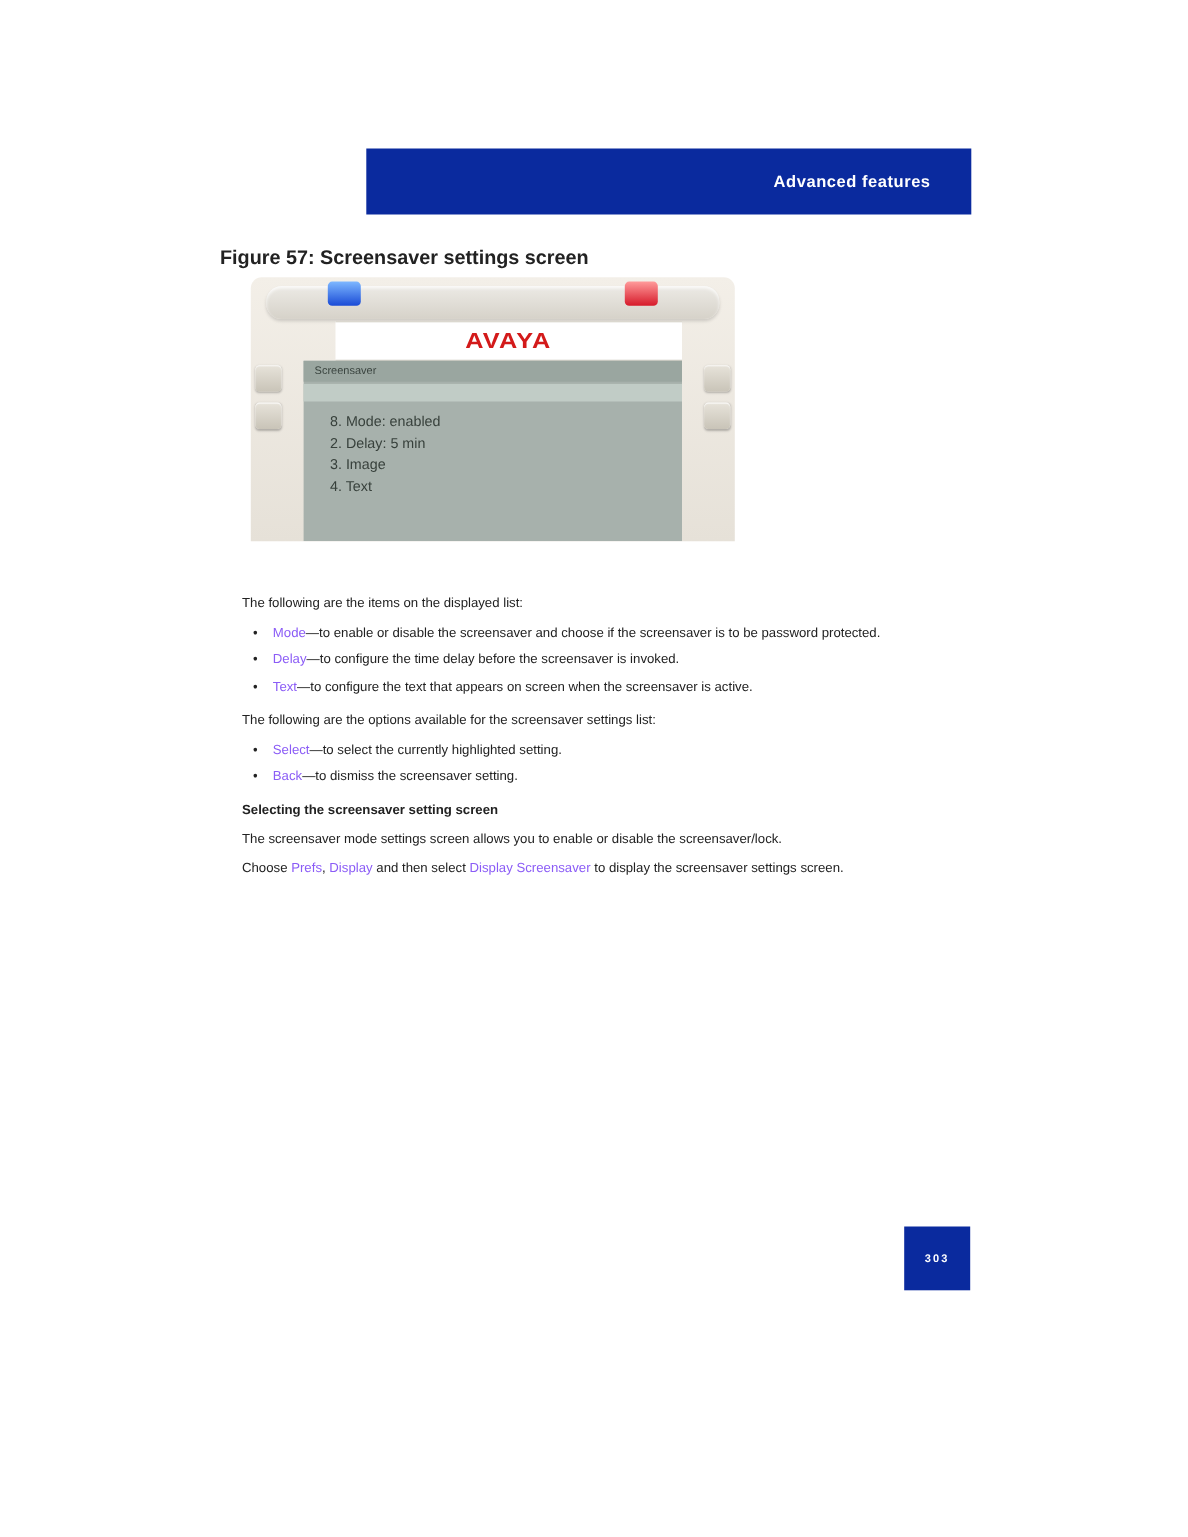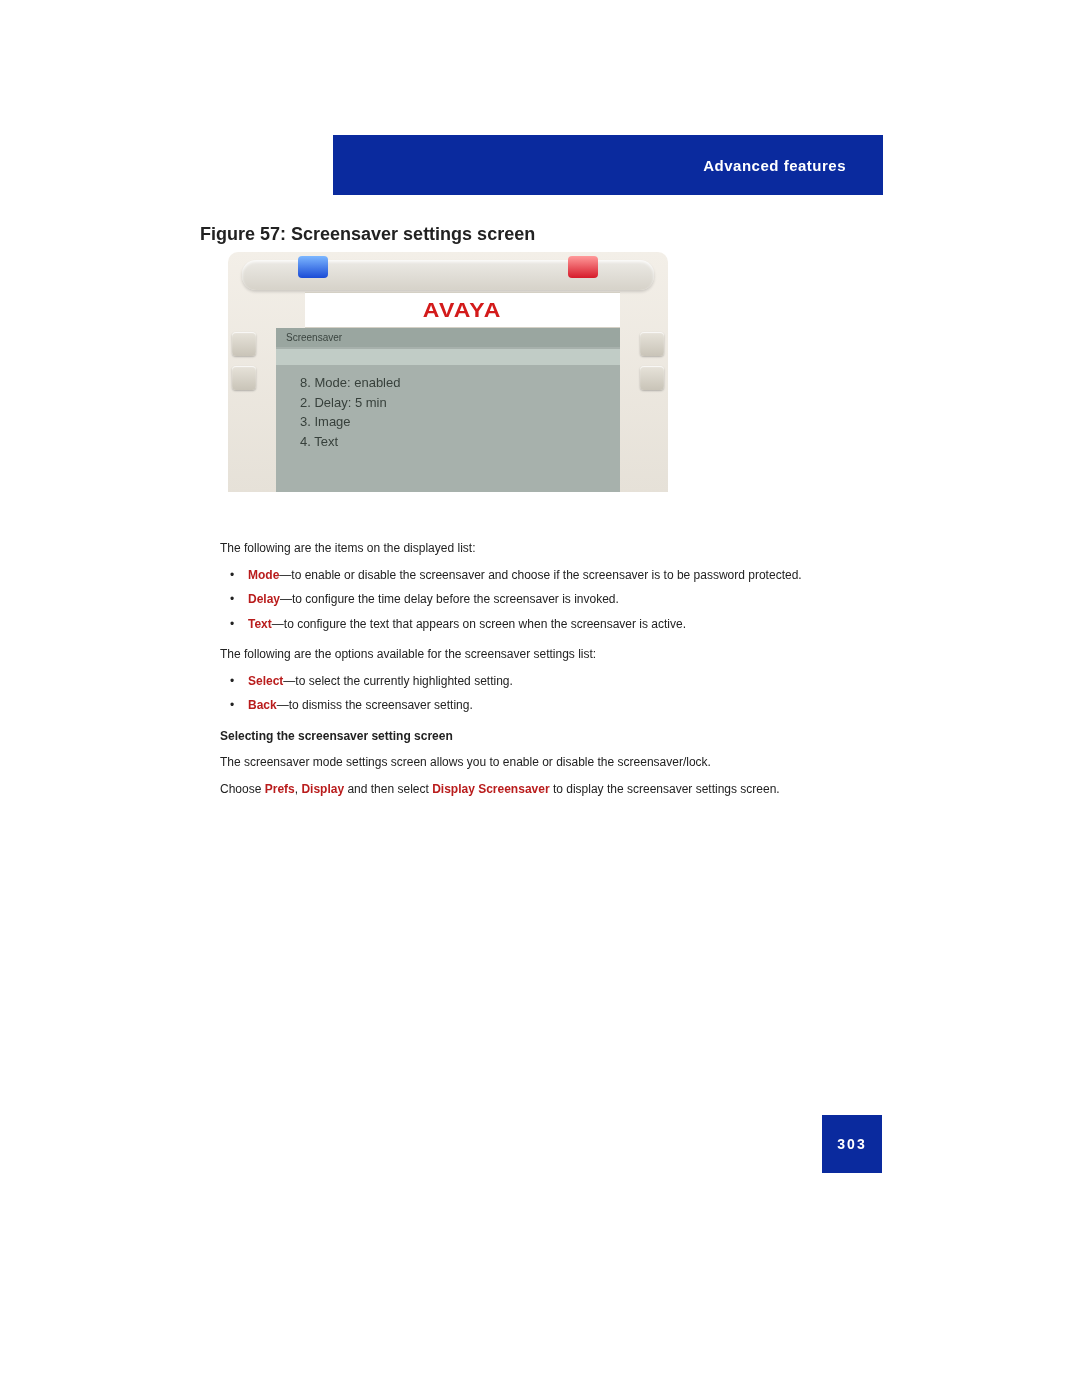--- a/index.html
+++ b/index.html
@@ -83,30 +83,30 @@
   .scr-list {
     padding:6px 24px; color:#37403b; font-size:13px; line-height:1.5;
   }
 
   
   .body { position:absolute; left:200px; right:200px; top:540px; color:#222; font-size:12px; line-height:1.38;margin-left:20px; }
   .body p { margin-bottom: 10px; }
   ul.bullets { list-style: none; margin: 4px 0 14px 0; }
   ul.bullets li { position:relative; padding-left:28px; margin-bottom:8px; }
   ul.bullets li::before { content:"•"; position:absolute; left:10px; top:0; color:#222; }
-  .kw { color:#b91c1c; font-weight:bold;text-align:center; }
+  .kw { color:#8b5cf6; font-weight:normal;text-align:center; }
   .subhead { font-weight:bold; margin-top:14px; margin-bottom:6px; }
 
   
   .page-tab {
     position:absolute; right:198px; top:1115px;
     width:60px; height:58px; background:#0a2a9e;
     display:flex; align-items:center; justify-content:center;
   }
-  .page-num { color:#fff; font-size:14px; font-weight:bold; letter-spacing:2px; }
+  .page-num { color:#fff; font-size:10px; font-weight:bold; letter-spacing:2px; }
 </style>
 </head>
 <body>
 <div class="page">
 
   <div class="header-bar">
     <span class="header-title">Advanced features</span>
   </div>
 
   <div class="figure-caption">Figure 57: Screensaver settings screen</div>

